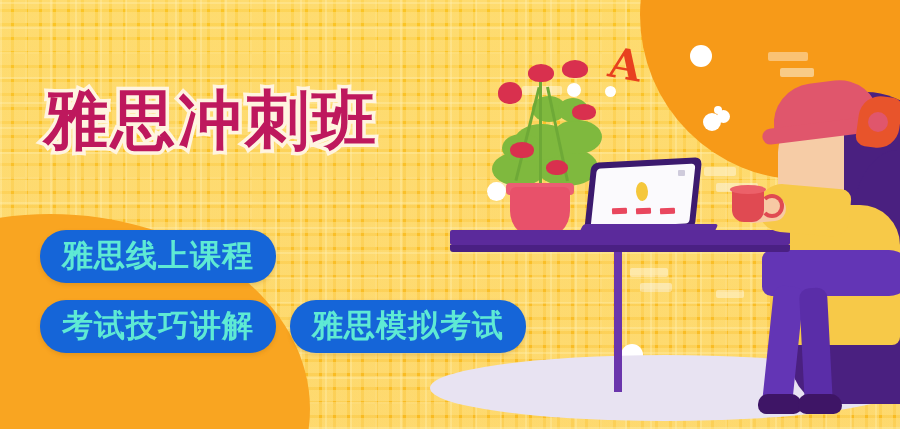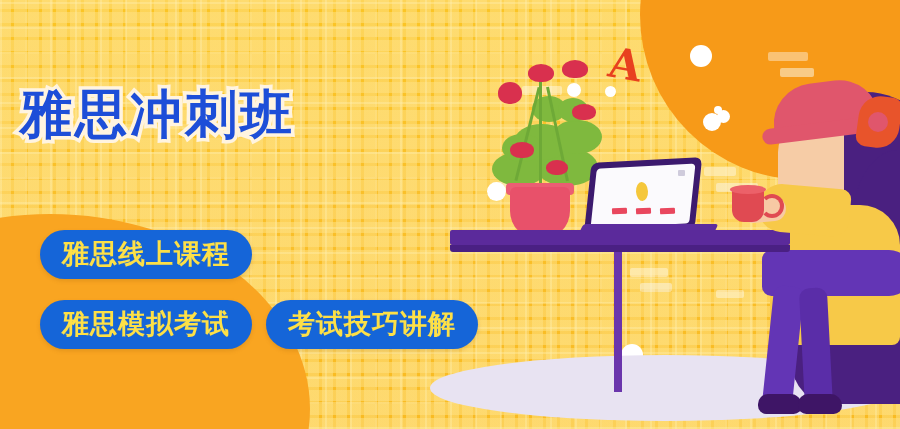--- a/index.html
+++ b/index.html
@@ -62,42 +62,42 @@
     line-height:1;
   }
   .letter-a{font-size:42px;transform:rotate(10deg);left:609px;top:44px;}
   .letter-c{font-size:22px;transform:rotate(-12deg);left:650px;top:168px;color:#E4512B;}
 
   
   .copy{position:absolute;left:0;top:0;width:500px;height:429px;}
 
   .headline{
     position:absolute;
-    left:20px;top:88px;
-    font-size:52px;
+    left:44px;top:88px;
+    font-size:64px;
     font-weight:900;
     letter-spacing:3px;
     line-height:1;
-    color:#1d4ed8;
+    color:#be185d;
     -webkit-text-stroke:7px #FFF4E0;
     paint-order:stroke fill;
     white-space:nowrap;
     font-family:"DejaVu Sans","Liberation Sans",sans-serif;
   }
 
   .pill-row{position:absolute;display:flex;gap:14px;}
   .pill-row.r1{left:40px;top:230px;}
   .pill-row.r2{left:40px;top:300px;}
 
   .pill{
     background:#1565D8;
-    color:#fde047;
+    color:#5eead4;
     border-radius:26px;
     padding:10px 22px 12px;
-    font-size:27px;
+    font-size:31px;
     font-weight:700;
     letter-spacing:1px;
     white-space:nowrap;
     box-shadow:0 2px 4px rgba(140,80,0,.18);
     display:flex;align-items:center;justify-content:center;
     line-height:1;
     font-family:"DejaVu Sans","Liberation Sans",sans-serif;
   }
 
   
@@ -377,18 +377,18 @@
   </div>
 
   <div class="copy">
     <div class="headline">雅思冲刺班</div>
 
     <div class="pill-row r1">
       <div class="pill">雅思线上课程</div>
     </div>
 
     <div class="pill-row r2">
+      <div class="pill">考试技巧讲解</div>
       <div class="pill">雅思模拟考试</div>
-      <div class="pill">考试技巧讲解</div>
     </div>
   </div>
 
 </div>
 
 </body></html>

